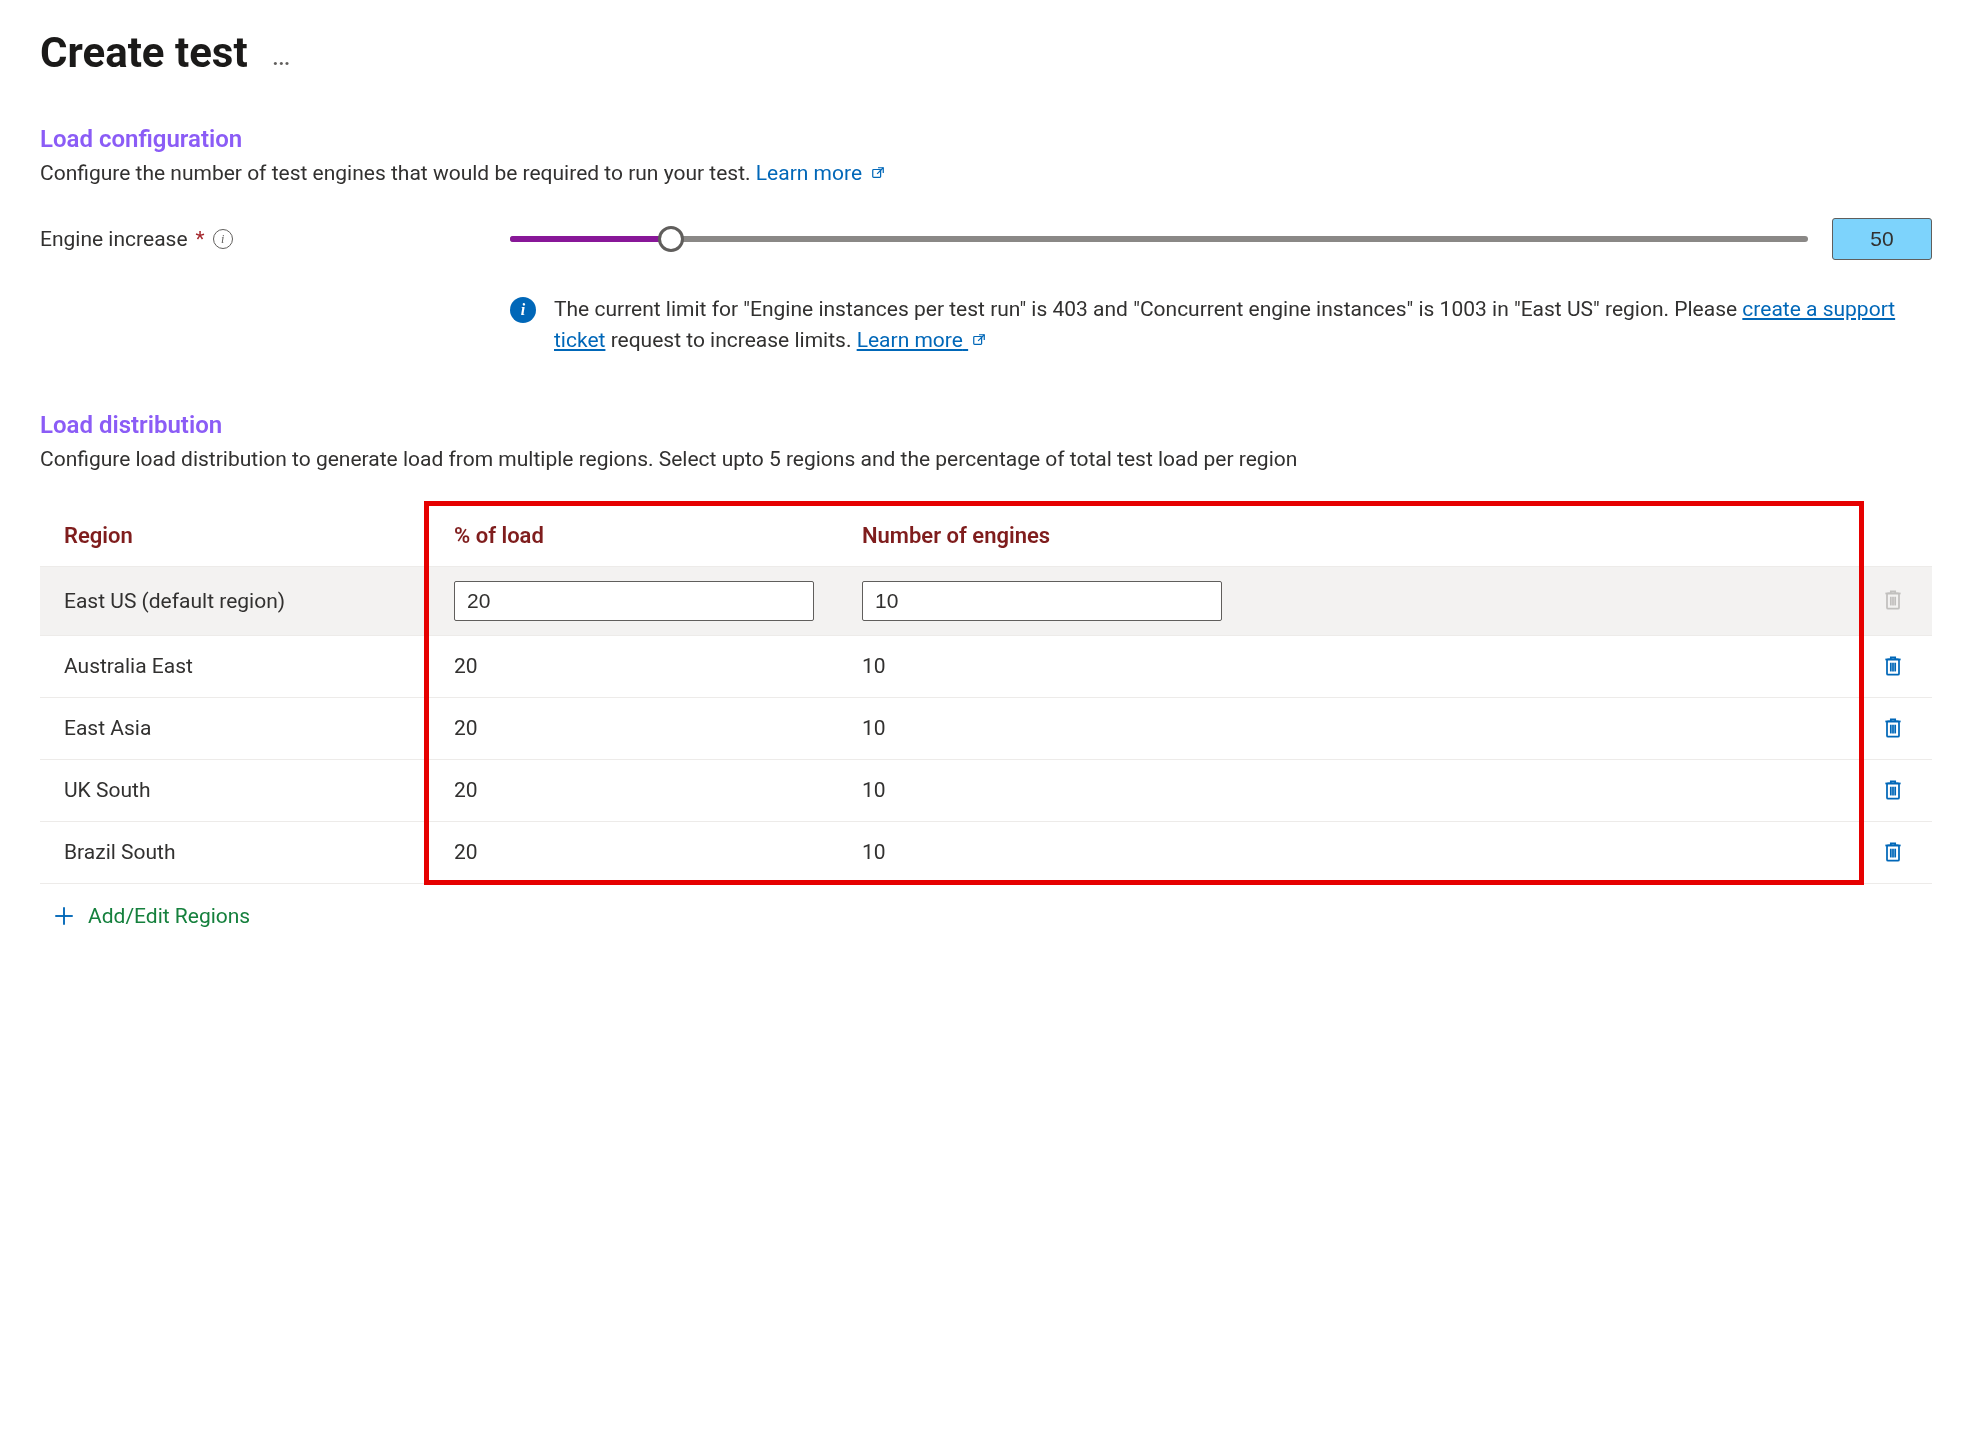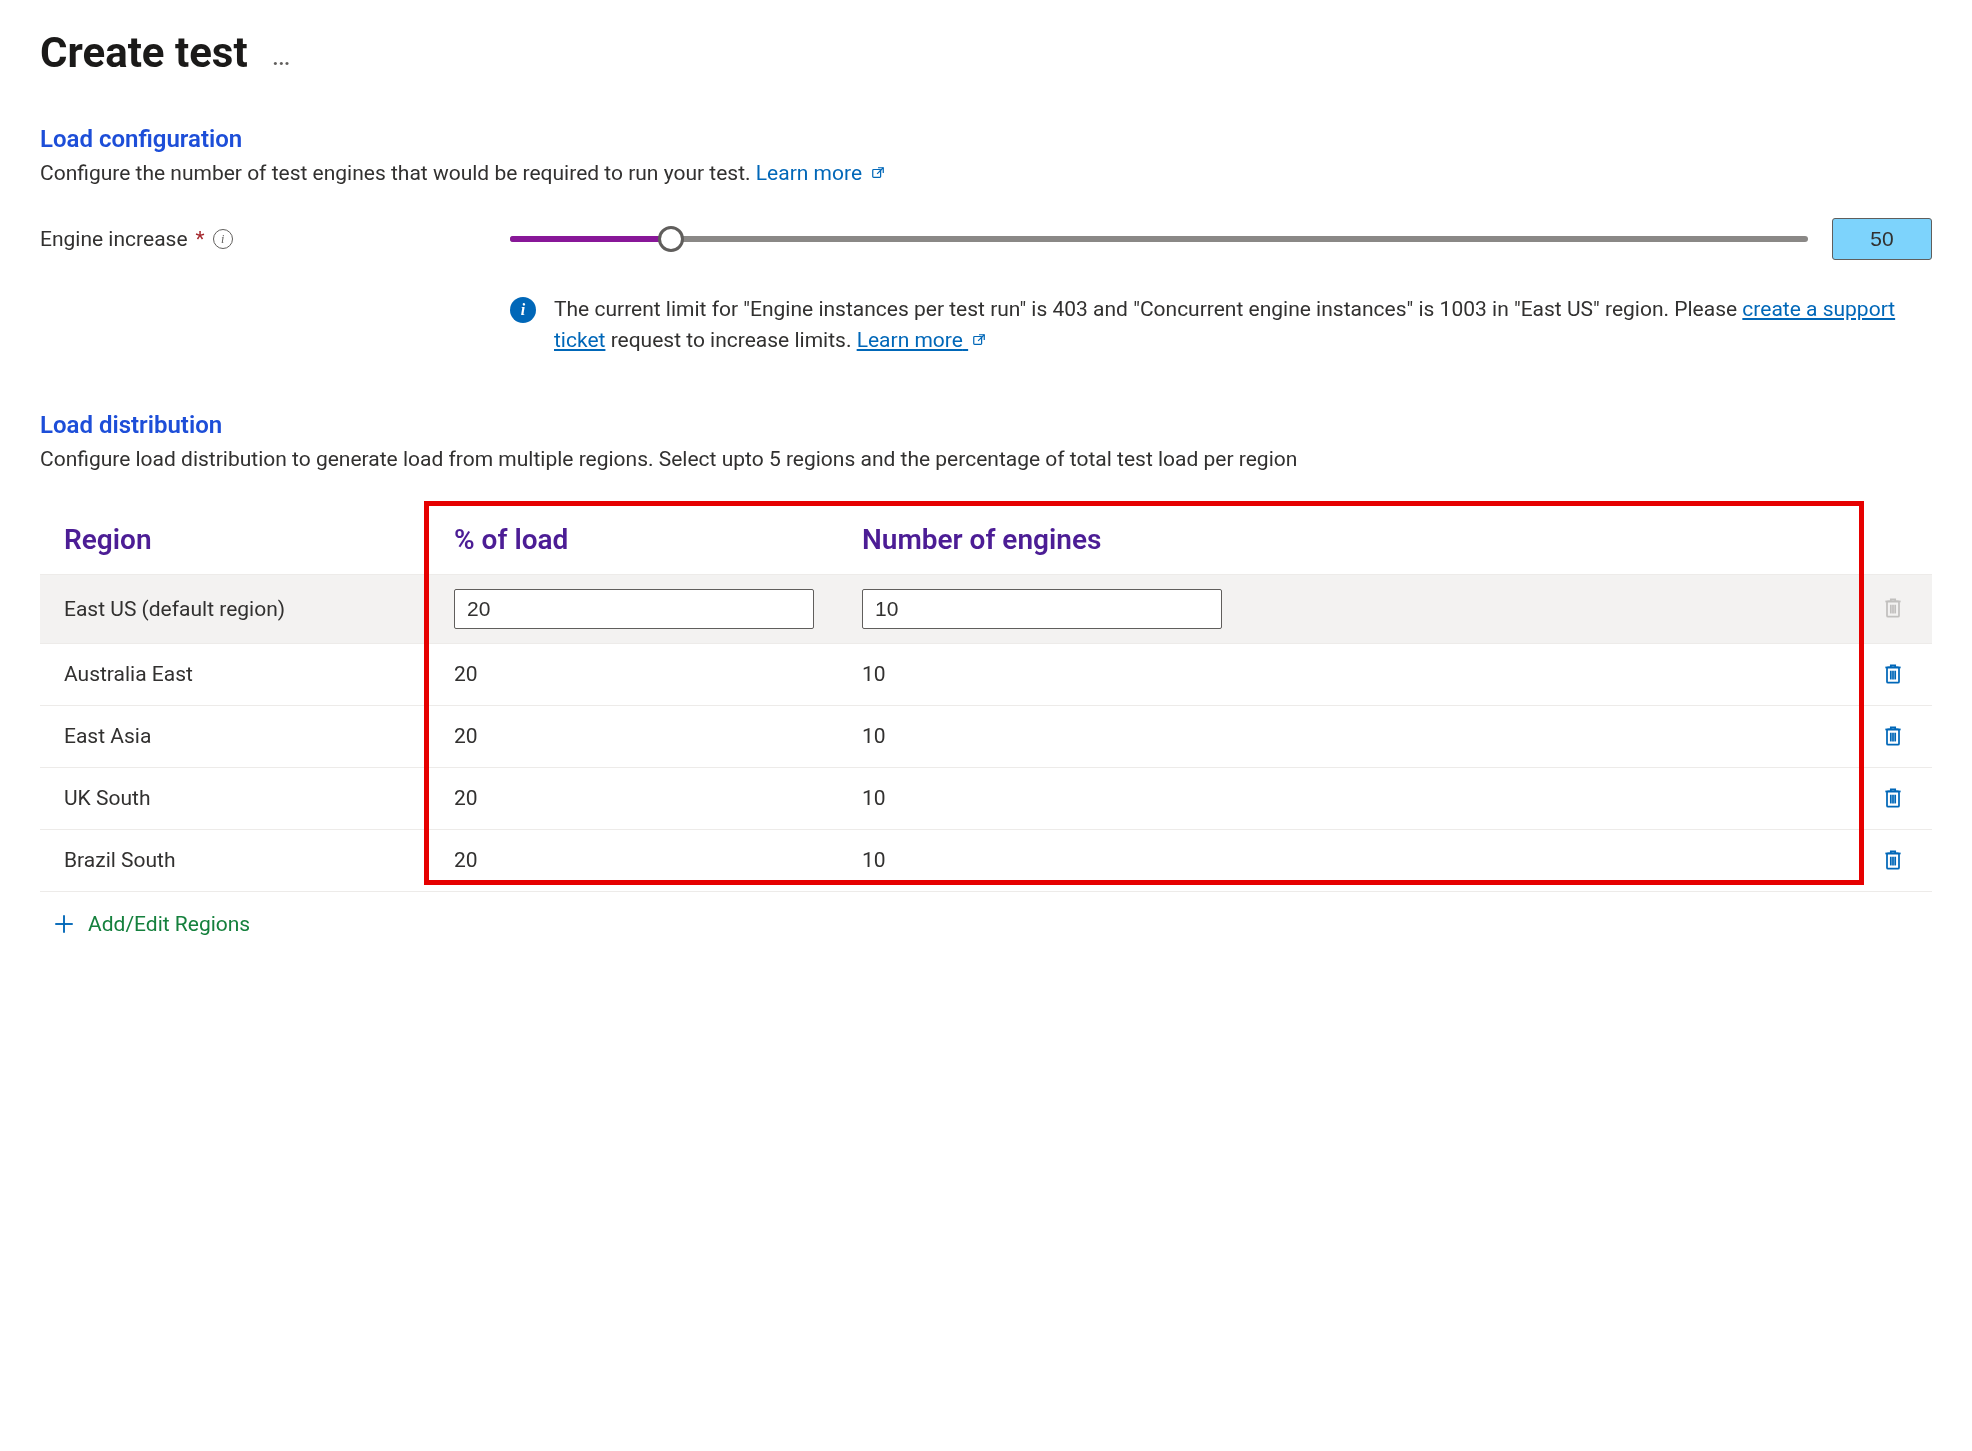--- a/index.html
+++ b/index.html
@@ -29,21 +29,21 @@
     letter-spacing: 2px;
     cursor: pointer;
     user-select: none;
     line-height: 1;
     padding-top: 6px;
   }
   .section-heading {
     font-size: 24px;
     font-weight: 600;
     margin: 0 0 6px 0;
-    color: #1d4ed8;
+    color: #8b5cf6;
   }
   .section-desc {
     font-size: 21px;
     color: #323130;
     margin: 0 0 30px 0;
     line-height: 1.4;
   }
   a.link {
     color: #0067b8;
     text-decoration: none;
@@ -157,24 +157,24 @@
   }
   
   .dist-table {
     width: 100%;
     border-collapse: collapse;
     position: relative;
   }
   .dist-table th {
     text-align: left;
     font-weight: 600;
-    font-size: 28px;
+    font-size: 22px;
     padding: 18px 24px;
     border-bottom: 1px solid #edebe9;
-    color: #4c1d95;
+    color: #7f1d1d;
   }
   .dist-table td {
     padding: 14px 24px;
     font-size: 21px;
     color: #323130;
     border-bottom: 1px solid #edebe9;
     vertical-align: middle;
   }
   .dist-table tr.highlight td { background: #f3f2f1; }
   .col-region { width: 390px; }

